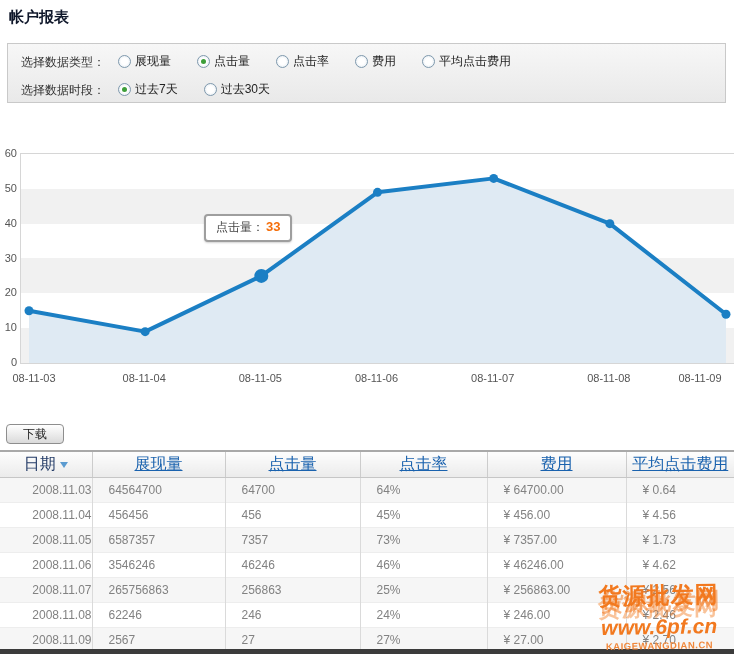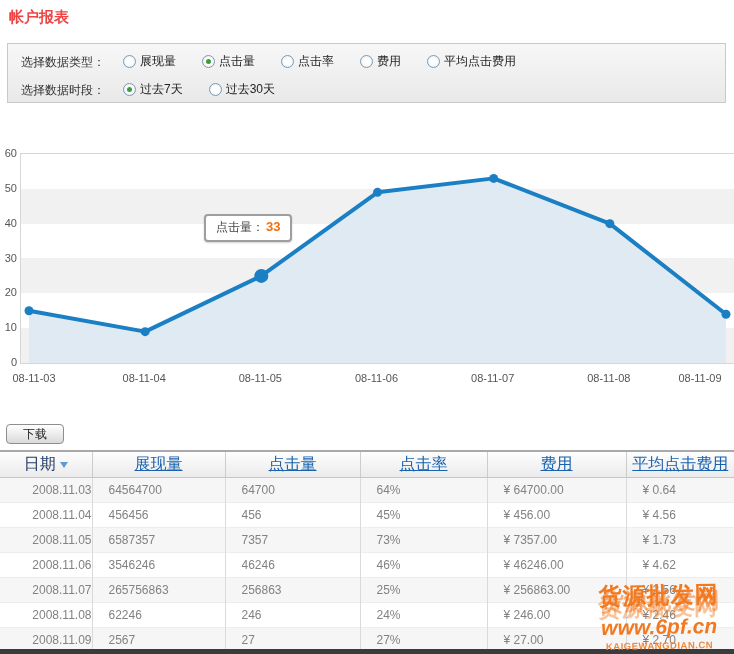--- a/index.html
+++ b/index.html
@@ -1,26 +1,26 @@
 <!DOCTYPE html>
 <html><head>
 <meta charset="utf-8">
 <style>
   html,body{margin:0;padding:0;background:#fff;}
   .page{position:relative;width:734px;height:654px;background:#fff;overflow:hidden;
         font-family:"Liberation Sans","DejaVu Sans",sans-serif;}
   
-  .page-title{position:absolute;left:9px;top:8px;font-size:15px;font-weight:bold;color:#ef4444;}
+  .page-title{position:absolute;left:9px;top:8px;font-size:15px;font-weight:bold;color:#0f172a;}
   
   .filter-panel{position:absolute;left:7px;top:43px;width:717px;height:58px;
         border:1px solid #c9c9c9;background:linear-gradient(#f7f7f7,#e9e9e9);}
   .filter-row{position:absolute;left:13px;right:4px;height:20px;display:flex;align-items:center;}
   .filter-row.r1{top:8px;}
   .filter-row.r2{top:36px;}
-  .filter-label{font-size:12px;color:#333;margin-right:18px;white-space:nowrap;}
+  .filter-label{font-size:12px;color:#333;margin-right:13px;white-space:nowrap;}
   .radio-option{display:inline-flex;align-items:center;margin-right:26px;cursor:pointer;}
   .radio{position:relative;width:11px;height:11px;border:1px solid #7f99ad;border-radius:50%;
         background:radial-gradient(#ffffff 40%,#dde6ee);margin-right:4px;flex:0 0 auto;}
   .radio.selected::after{content:"";position:absolute;left:3px;top:3px;width:5px;height:5px;
         border-radius:50%;background:#3d9e39;}
   .radio-label{font-size:12px;color:#222;white-space:nowrap;}
   
   .chart{position:absolute;left:0;top:140px;width:734px;height:255px;}
   .plot{position:absolute;left:20px;top:13px;width:713px;height:209px;
         border:1px solid #d6d6d6;border-right:none;

